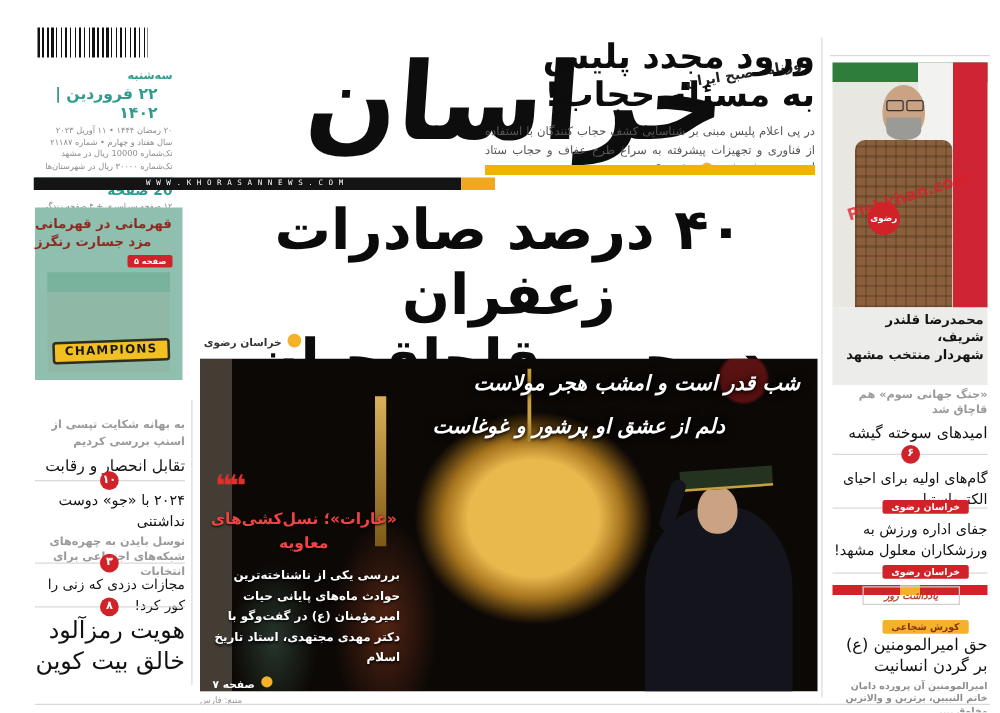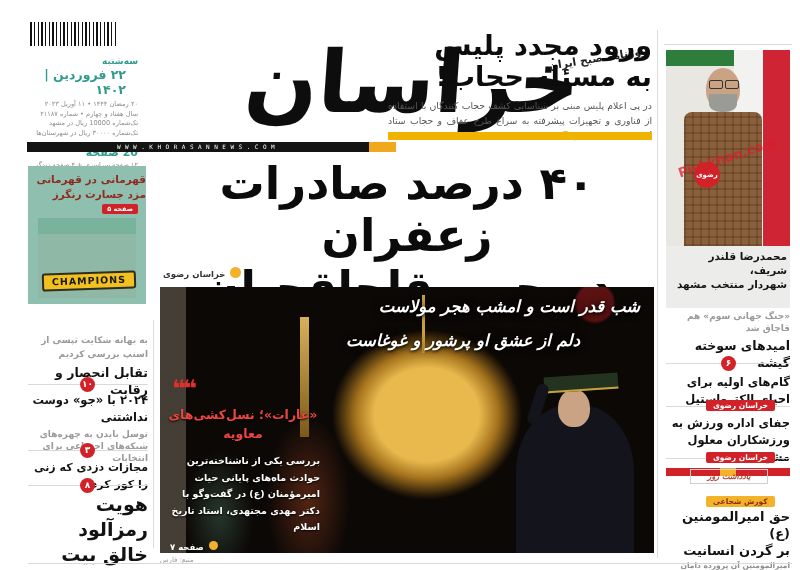--- a/index.html
+++ b/index.html
@@ -19,21 +19,21 @@
   .tealrule{border-top:1.5px solid #2f9c8e;margin:4px 0 3px;}
   .pages{font-size:11px;font-weight:bold;margin-bottom:2px;}
   .logo{font-size:86px;font-weight:900;color:#0d0d0d;line-height:100px;transform:skewX(-4deg);}
   .tagline{font-size:11px;font-weight:bold;color:#222;transform:rotate(-9deg);}
   .webbar{height:10px;background:#141414;color:#fff;font-size:6px;letter-spacing:4.5px;
           line-height:10px;text-align:center;font-family:"DejaVu Sans Mono",monospace;}
   .webbar-tail{height:10px;background:#f0a81c;}
 
   
   .kicker{font-size:9px;color:#9a9a9a;line-height:14px;font-weight:bold;}
-  .item-title{font-size:12.5px;color:#121212;font-weight:bold;line-height:17px;}
+  .item-title{font-size:12.5px;color:#121212;font-weight:normal;line-height:17px;}
   .divider{border-top:1px solid #d9d9d9;}
   .numcircle{width:15px;height:15px;border-radius:50%;background:#d12229;color:#fff;
              font-size:9px;font-weight:bold;text-align:center;line-height:15px;}
   .redpill{background:#d12229;color:#fff;font-size:7.5px;font-weight:bold;border-radius:2px;
            padding:1px 7px;display:inline-block;}
   .yelpill{background:#f3b229;color:#8a2f14;font-size:7.5px;font-weight:bold;border-radius:2px;
            padding:1px 7px;display:inline-block;}
   .yeldot{width:11px;height:11px;border-radius:50%;background:#f3b229;display:inline-block;vertical-align:middle;}
   .pageref{font-size:8.5px;font-weight:bold;color:#333;}
   .vline{width:1px;background:#dcdcdc;}
@@ -41,21 +41,21 @@
   
   .topstory-title{font-size:27px;font-weight:900;color:#0c0c0c;line-height:31px;}
   .topstory-lede{font-size:9.3px;color:#555;line-height:14.5px;text-align:justify;}
   .yellowbar{height:8px;background:#f0b400;}
 
   
   .mainhead{font-size:45px;font-weight:900;color:#0b0b0b;line-height:52px;letter-spacing:-1px;}
 
   
   .champcard{background:#8fbfae;}
-  .champcard .ct{font-size:10.5px;font-weight:bold;color:#8e2a20;line-height:15px;text-align:right;}
+  .champcard .ct{font-size:10.5px;font-weight:bold;color:#8e2a20;line-height:15px;text-align:left;}
   .teamphoto{background:linear-gradient(180deg,#79b39e 0 20%,#8fb8a6 0),
              radial-gradient(circle 6px at 20% 35%,#e8c49a 0 45%,transparent 50%),
              radial-gradient(circle 6px at 45% 32%,#e8c49a 0 45%,transparent 50%),
              radial-gradient(circle 6px at 70% 35%,#e8c49a 0 45%,transparent 50%),
              radial-gradient(circle 6px at 32% 55%,#e0bb90 0 45%,transparent 50%),
              radial-gradient(circle 6px at 58% 55%,#e0bb90 0 45%,transparent 50%),
              radial-gradient(circle 6px at 82% 55%,#e0bb90 0 45%,transparent 50%),
              radial-gradient(circle 7px at 12% 60%,#e0bb90 0 45%,transparent 50%),
              linear-gradient(180deg,#7fae9b,#9ec3b2);}
   .ribbon{background:#f2c021;border:2px solid #2d2d20;border-radius:3px;color:#18180f;

